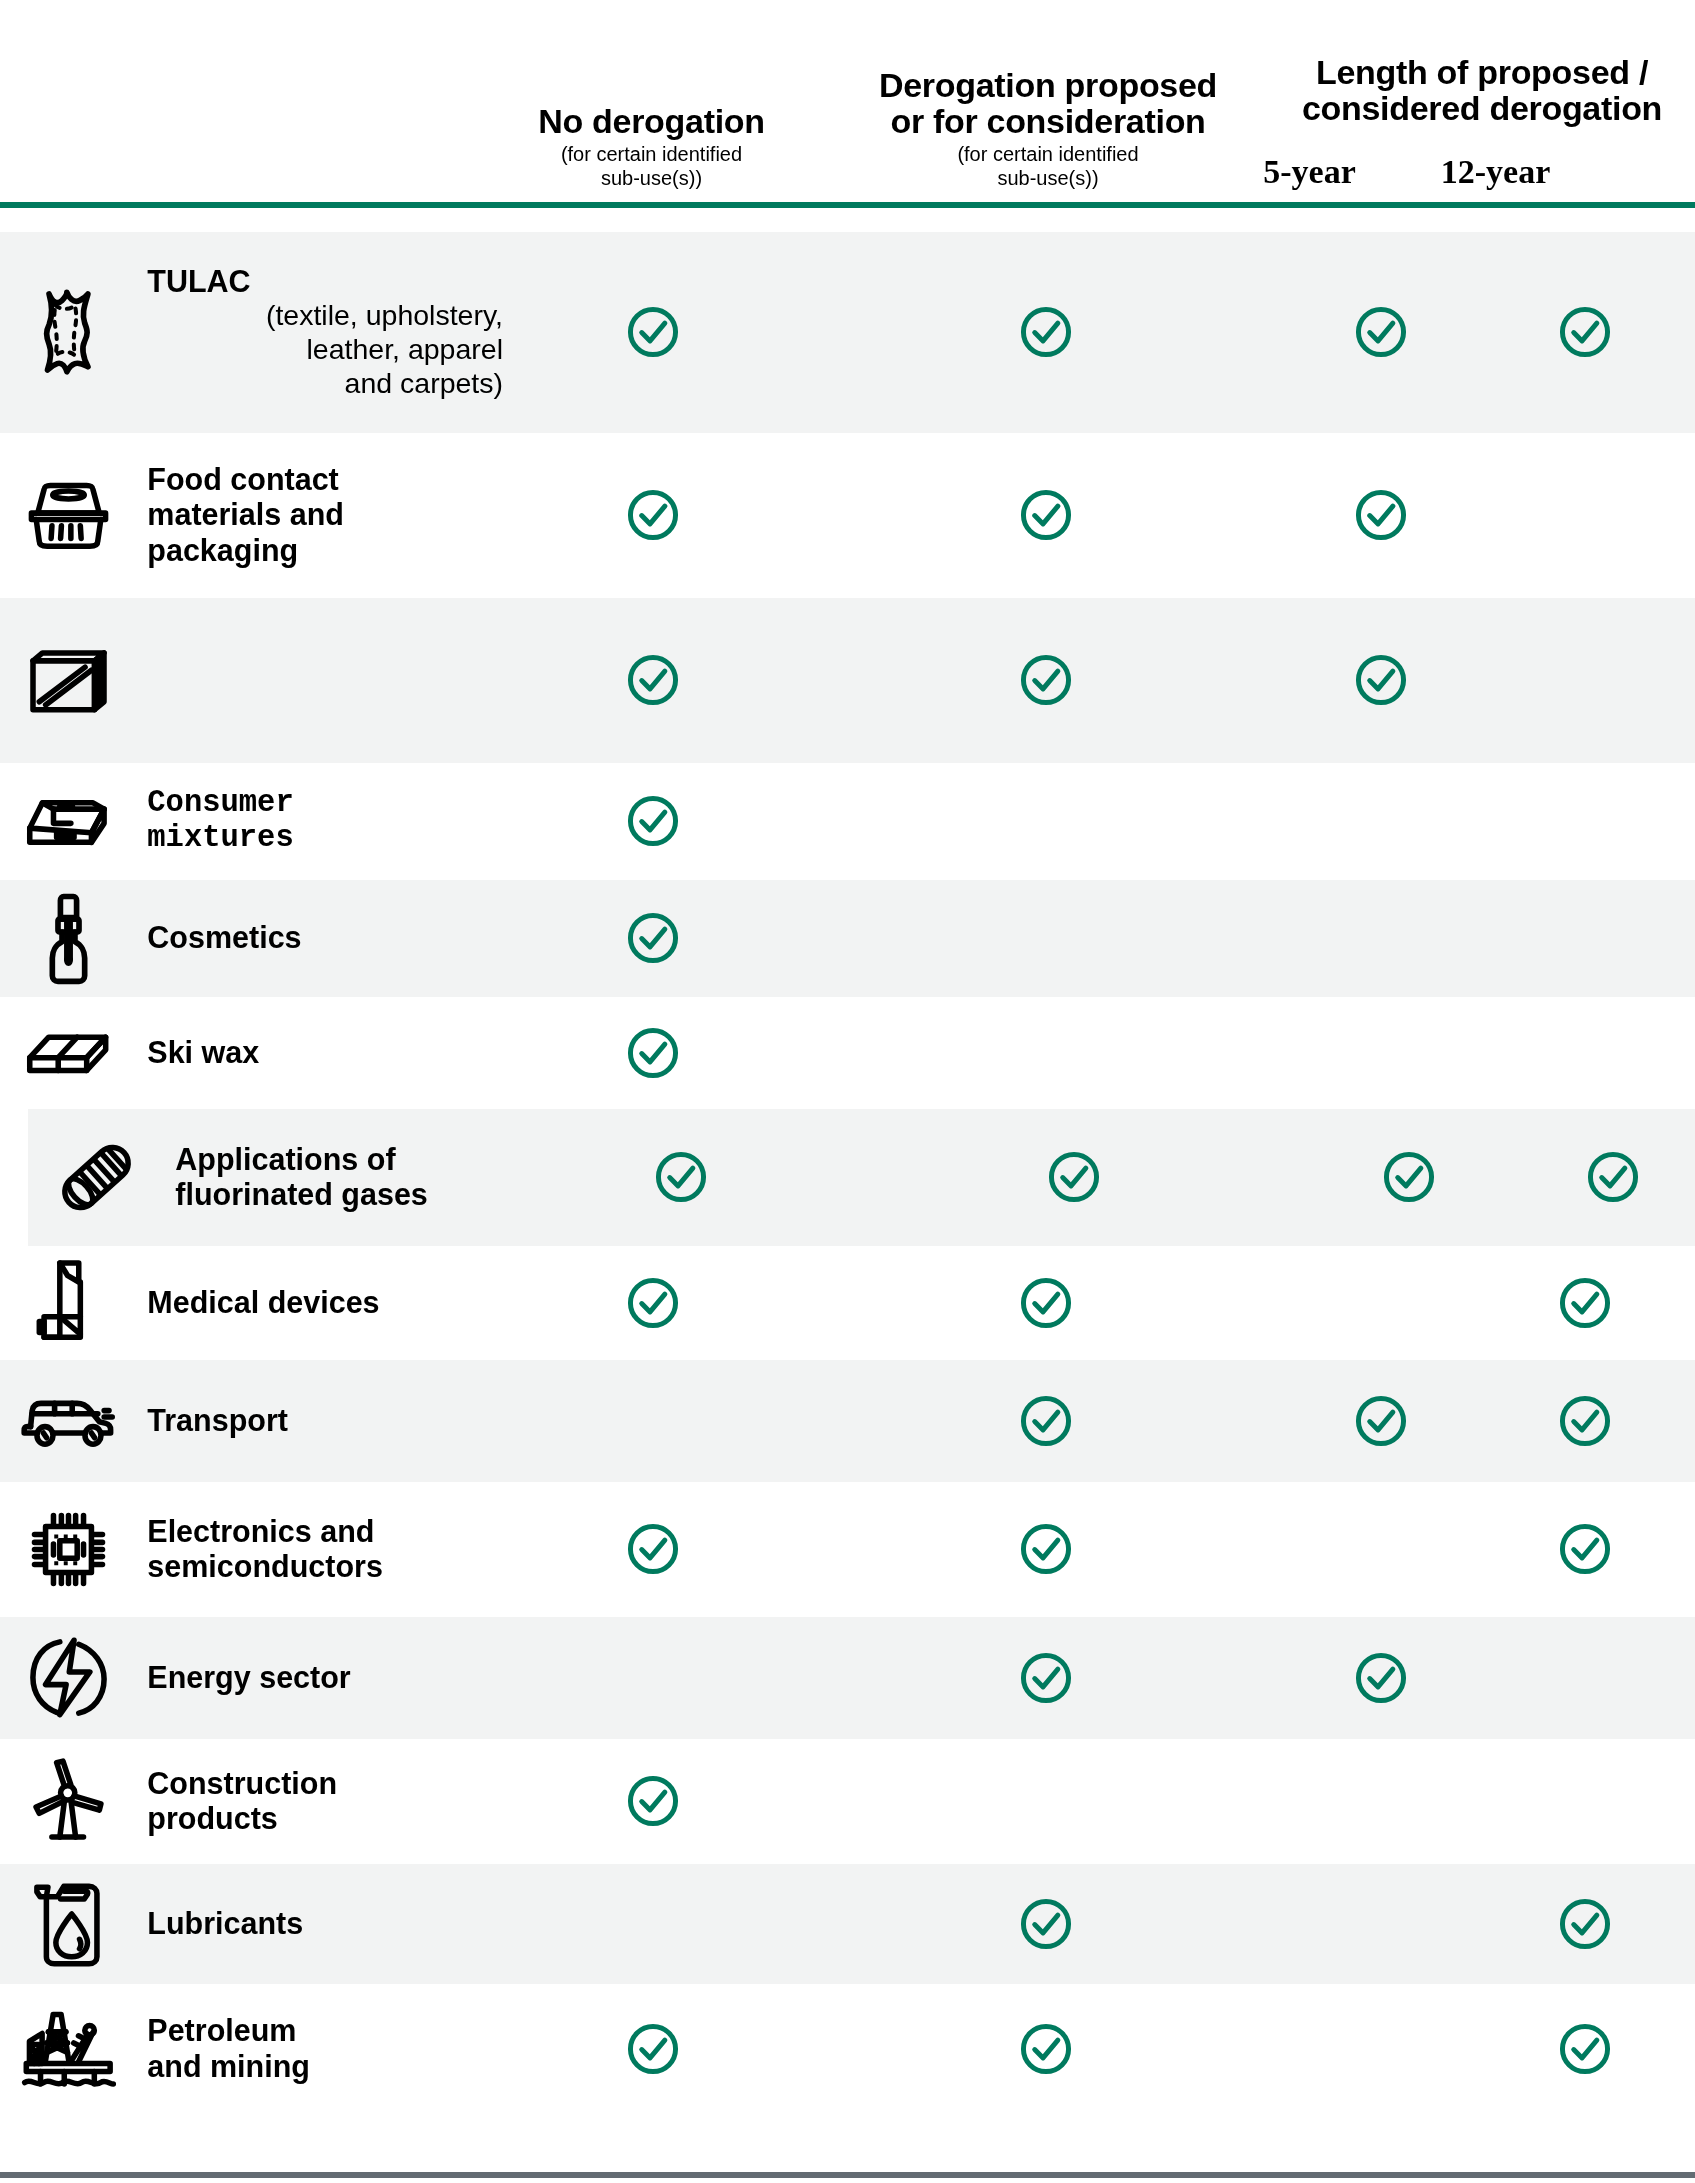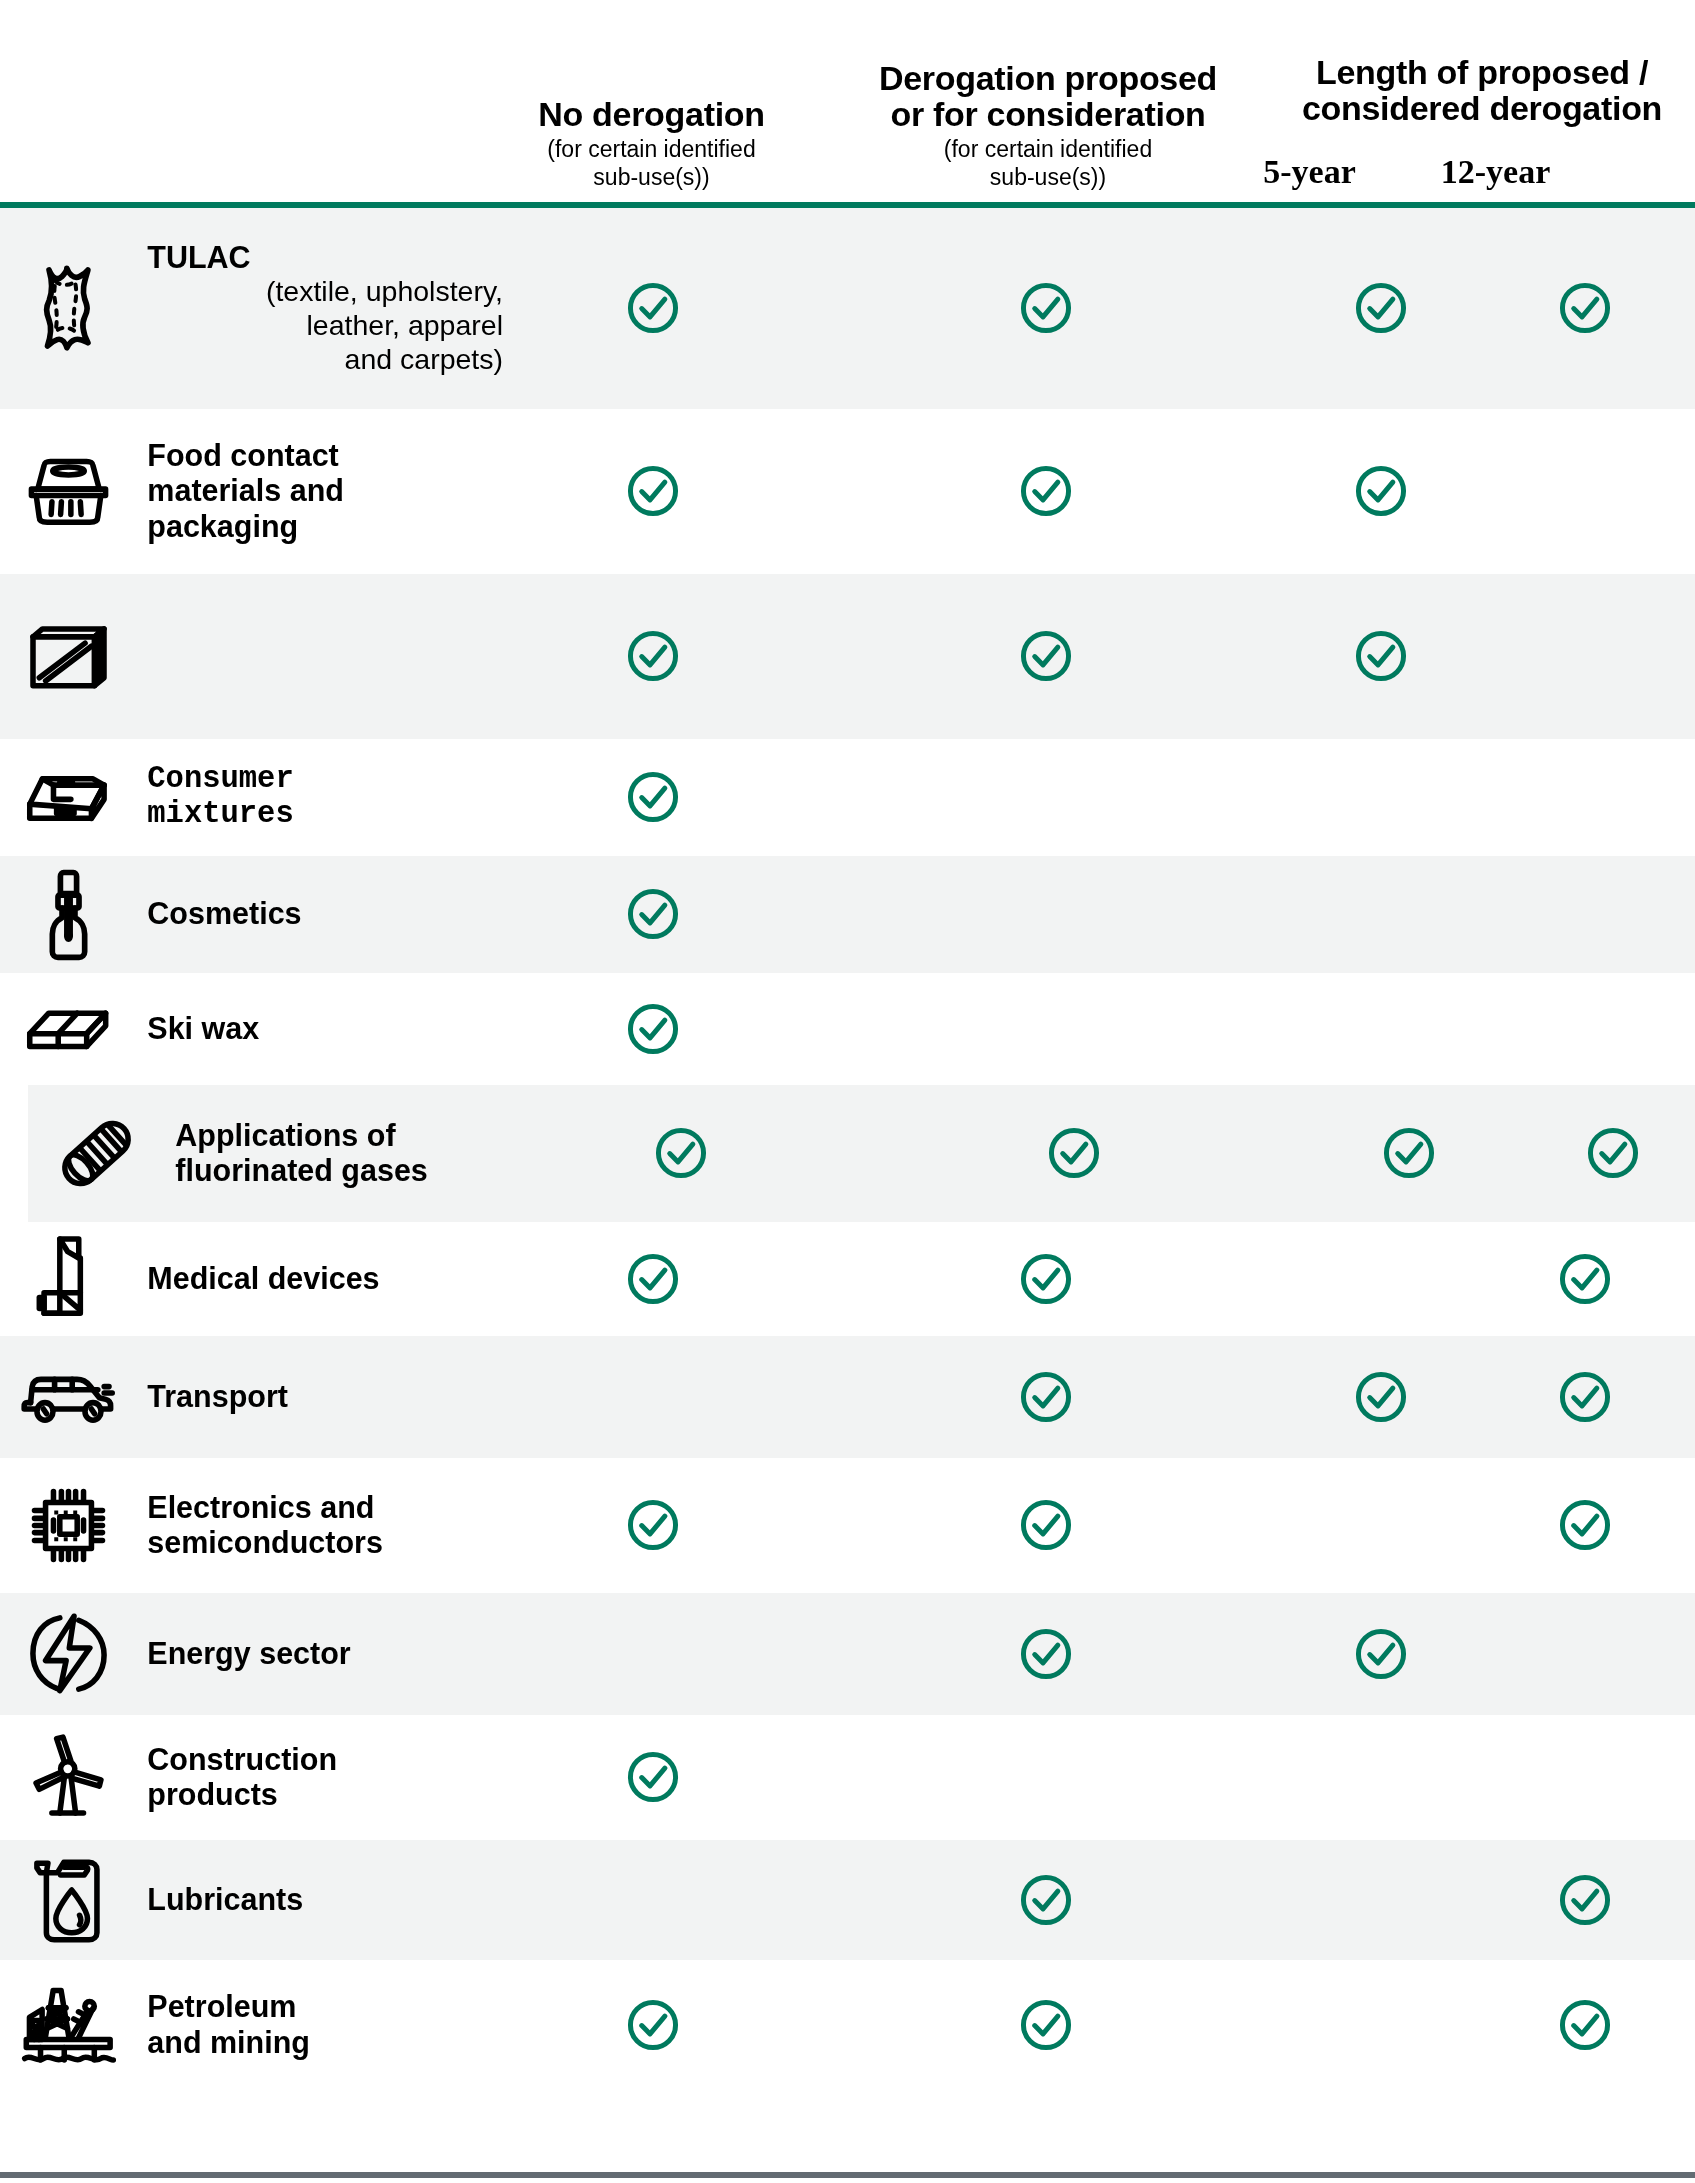--- a/index.html
+++ b/index.html
@@ -29,21 +29,21 @@
     line-height: 1.06;
   }
   .th .th-main {
     font-weight: bold;
     font-size: 34px;
     letter-spacing: -0.3px;
     display: block;
   }
   .th .th-sub {
     font-weight: normal;
-    font-size: 23px;
+    font-size: 20px;
     display: block;
     line-height: 1.22;
     margin-top: 3.1px;
   }
   .th-col1 { left: 453px; width: 397px; bottom: 11.2px; }
   .th-col2 { left: 824px; width: 448px; bottom: 11.2px; }
   .th-group34 { left: 1267px; width: 430px; bottom: 76px; }
   .th-group34 .th-main { font-size: 34px; }
   .th-year {
     position: absolute;
@@ -162,21 +162,21 @@
       </span>
     </div>
 
     <div class="th-year th-year-5">5-year</div>
     <div class="th-year th-year-12">12-year</div>
   </div>
 
   <div class="rule-green"></div>
 
   <div class="tbody" id="tbody">
-      <div class="row band" style="height: 201px;">
+      <div class="row band" style="height: 201px; margin-top: 24px;">
         <div class="cell-icon">
           <svg viewBox="0 0 100 110" width="81" height="90">
     <path style="fill:none;stroke:#000;stroke-width:7;stroke-linecap:round;stroke-linejoin:round" d="M30 8 C34 18 40 22 46 16 C50 12 52 8 52 6 C54 12 60 20 68 16 C74 13 78 8 78 8
       C74 22 70 32 74 44 C78 54 78 58 74 66 C70 74 72 86 78 98
       C74 96 68 92 62 94 C56 96 54 100 52 104 C50 98 46 92 40 94 C34 96 30 100 28 102
       C32 90 34 80 30 70 C26 60 26 54 30 46 C34 36 34 22 30 8 Z" transform="translate(-4,0)"></path>
     <path style="fill:none;stroke:#000;stroke-width:5;stroke-linecap:round;stroke-dasharray:6 9" d="M38 22 C44 28 56 28 62 22 C64 32 64 40 62 50 C60 62 60 72 62 84
       C56 78 44 78 38 84 C40 72 40 62 38 50 C36 40 36 32 38 22 Z" transform="translate(-4,0)"></path>
   </svg>
         </div>

